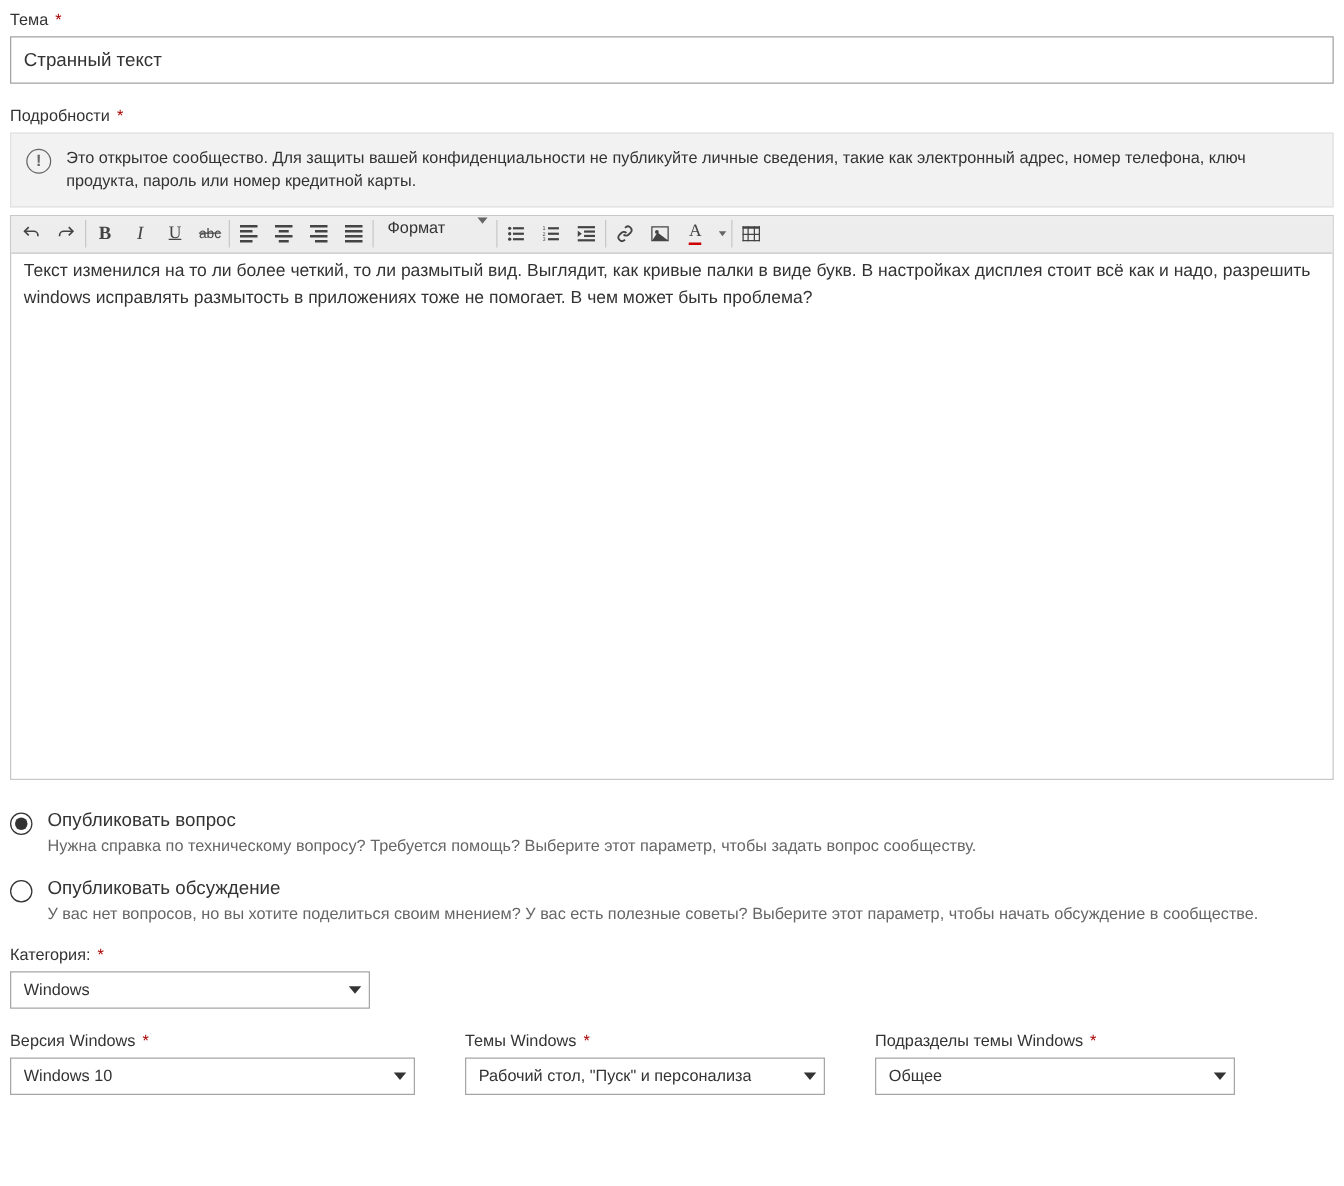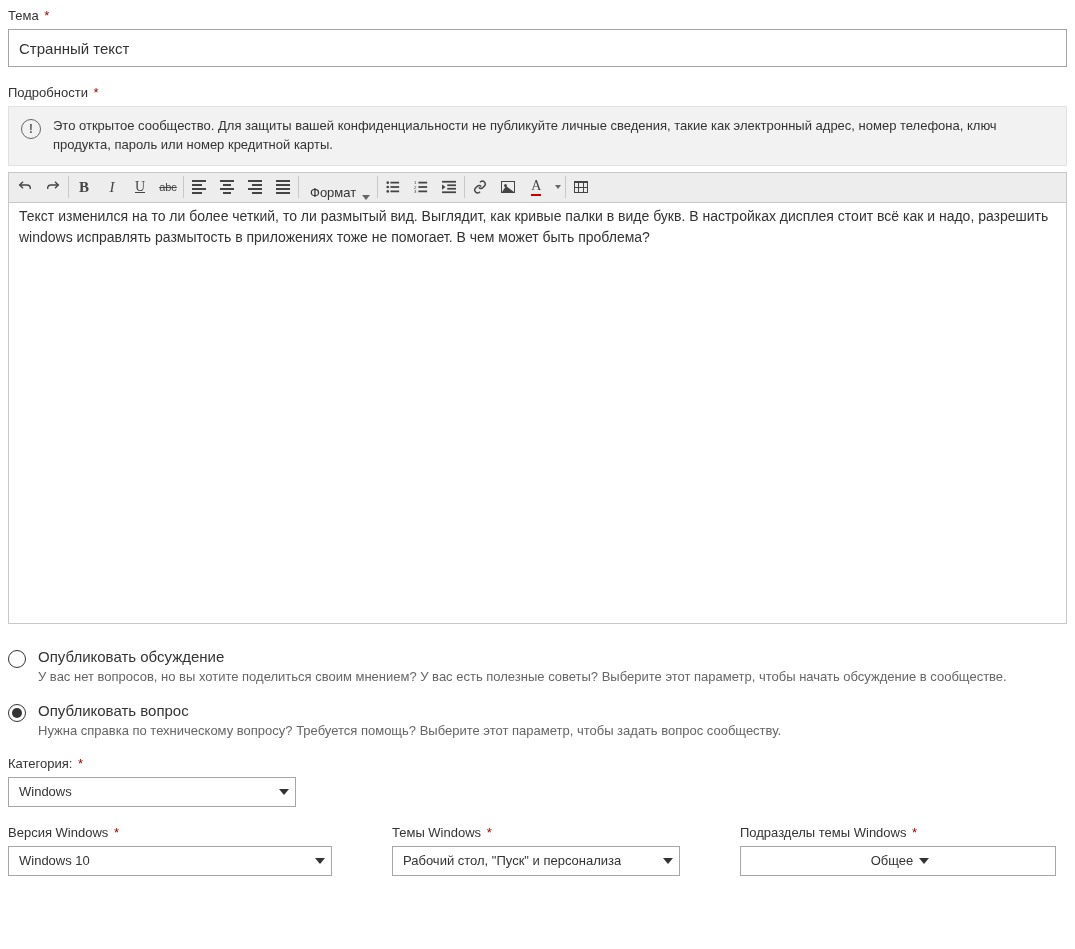--- a/index.html
+++ b/index.html
@@ -73,21 +73,21 @@
   .tb-sep {
     width: 0;
     height: 22px;
     border-left: 1px solid #c8c8c8;
     margin: 0 1px;
   }
   .tb-text {
     padding: 0 6px 0 10px;
     font-size: 13px;
     color: #333;
-    display:flex; align-items:flex-end; gap:6px;
+    display:flex; align-items:flex-start; gap:26px;
     cursor: pointer;
     height: 26px;
   }
   .dd-caret {
     width: 0; height: 0;
     border-left: 4px solid transparent;
     border-right: 4px solid transparent;
     border-top: 5px solid #666;
   }
   .dd-caret-small {
@@ -125,21 +125,21 @@
     content:"";
     width: 10px; height: 10px;
     background:#333;
     border-radius:50%;
   }
   .radio-body { flex: 1; }
   .radio-title { font-size: 15px; color: #333; }
   .radio-desc { font-size: 13px; color: #666; margin-top: 4px; }
   .selects-row {
     display: flex;
-    gap: 60px;
+    gap: 40px;
     margin-top: 10px;
     flex-wrap: wrap;
   }
   .select-group {}
   .select-group .field-label { margin-bottom: 6px; }
   .select-box {
     border: 1px solid #a6a6a6;
     height: 30px;
     display: flex;
     align-items: center;
@@ -327,33 +327,33 @@
       <div class="tb-btn">
           <div class="table-ico"></div>
         </div>
     </div>
     <div class="editor-body" contenteditable="true" style="">Текст изменился на то ли более четкий, то ли размытый вид. Выглядит, как кривые палки в виде букв.  В настройках дисплея стоит всё как и надо, разрешить windows исправлять размытость в приложениях тоже не помогает. В чем может быть проблема?</div>
   </div>
 </div>
 
 <div class="radio-group">
   <div class="radio-item">
+    <div class="radio-circle checked"></div>
+    <div class="radio-body">
+      <div class="radio-title">Опубликовать вопрос</div>
+      <div class="radio-desc">Нужна справка по техническому вопросу? Требуется помощь? Выберите этот параметр, чтобы задать вопрос сообществу.</div>
+    </div>
+  </div>
+  <div class="radio-item">
     <div class="radio-circle"></div>
     <div class="radio-body">
       <div class="radio-title">Опубликовать обсуждение</div>
       <div class="radio-desc">У вас нет вопросов, но вы хотите поделиться своим мнением? У вас есть полезные советы? Выберите этот параметр, чтобы начать обсуждение в сообществе.</div>
     </div>
   </div>
-  <div class="radio-item">
-    <div class="radio-circle checked"></div>
-    <div class="radio-body">
-      <div class="radio-title">Опубликовать вопрос</div>
-      <div class="radio-desc">Нужна справка по техническому вопросу? Требуется помощь? Выберите этот параметр, чтобы задать вопрос сообществу.</div>
-    </div>
-  </div>
 </div>
 
 <div class="section" style="margin-top:4px;">
   <div class="field-label">
     <span>Категория:</span> <span class="req">*</span>
   </div>
   <div class="select-box" style="width:288px;">
     <span class="sel-text">Windows</span>
       <span class="select-caret"></span>
   </div>
@@ -375,18 +375,18 @@
     </div>
     <div class="select-box" style="width:288px;">
       <span class="sel-text">Рабочий стол, "Пуск" и персонализа</span>
         <span class="select-caret"></span>
     </div>
   </div>
   <div class="select-group">
     <div class="field-label">
       <span>Подразделы темы Windows</span> <span class="req">*</span>
     </div>
-    <div class="select-box" style="width:316px;justify-content:center;">
+    <div class="select-box" style="width:288px;">
       <span class="sel-text">Общее</span>
         <span class="select-caret"></span>
     </div>
   </div>
 </div>
 
 </body></html>

